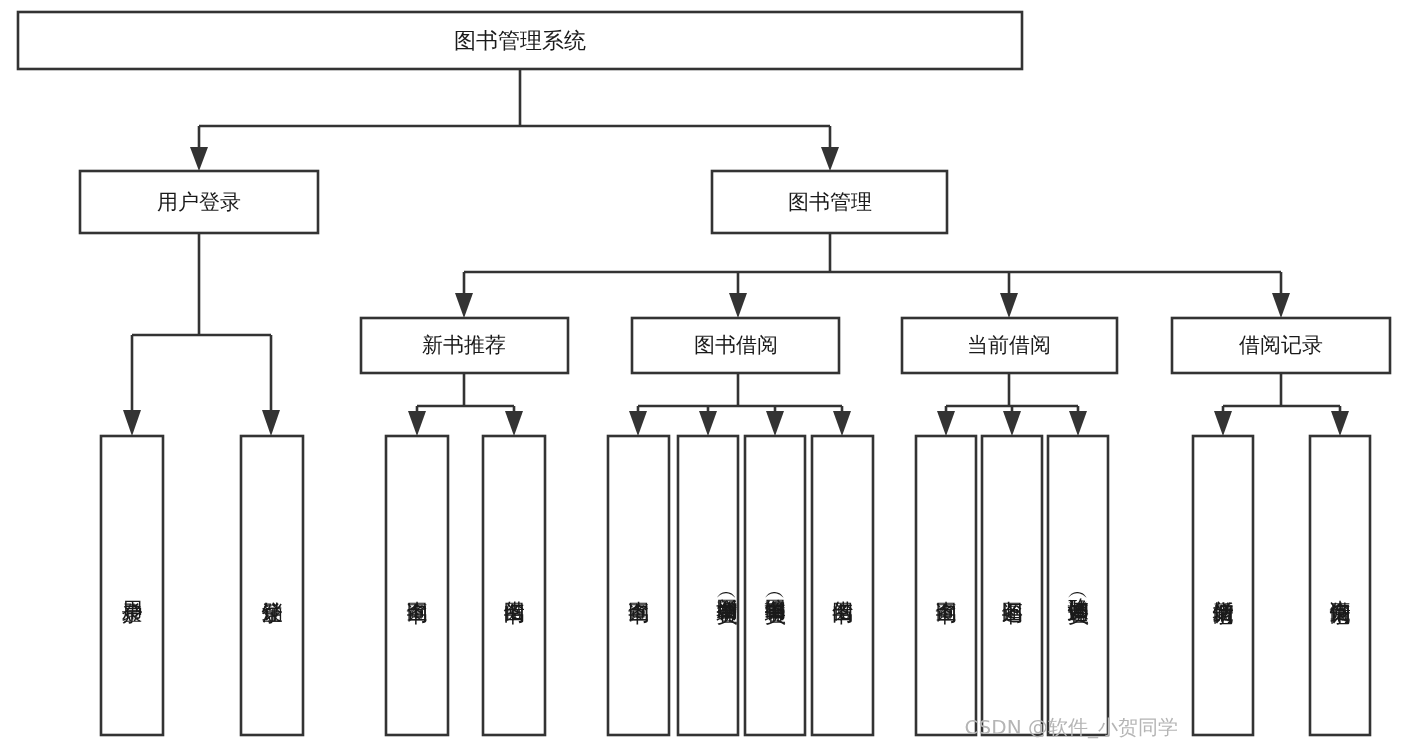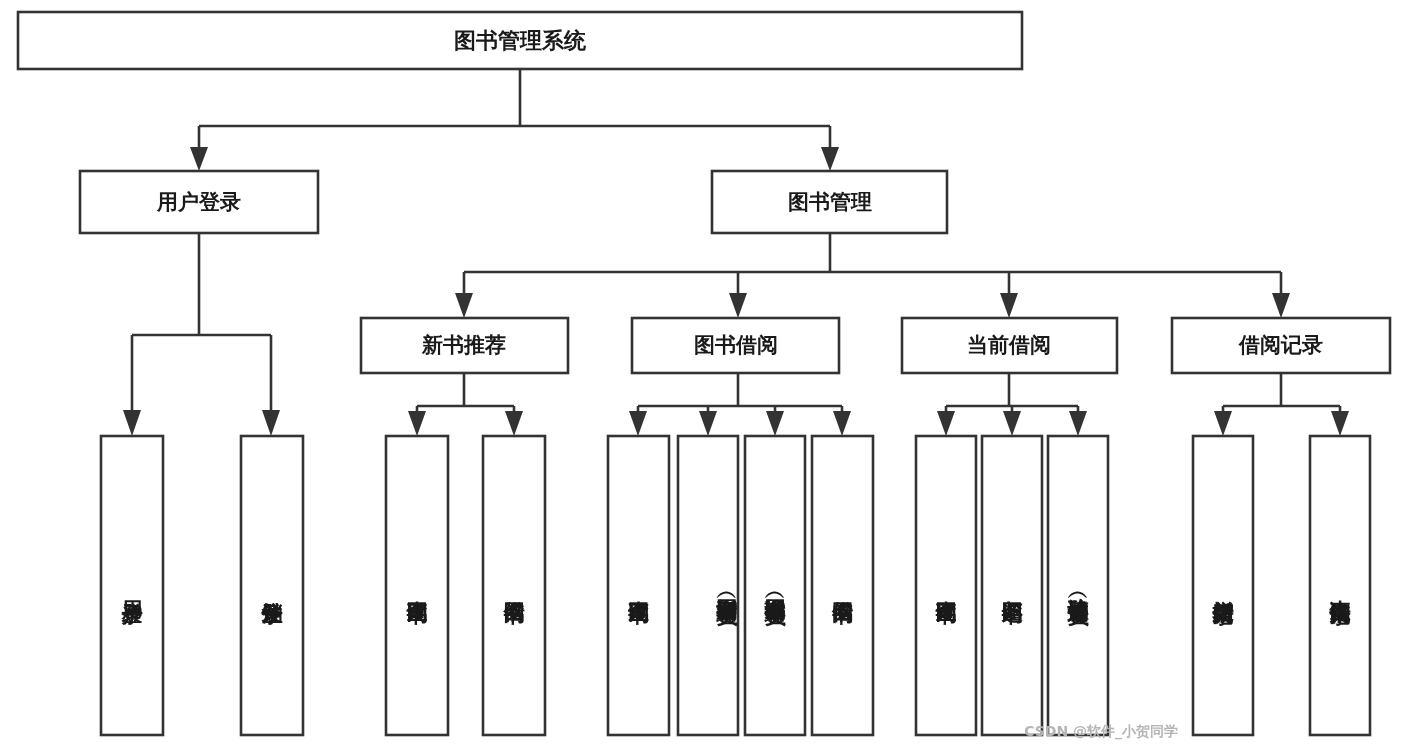--- a/index.html
+++ b/index.html
@@ -12,21 +12,20 @@
     width: 1405px;
     height: 747px;
     font-family: "DejaVu Sans", "Liberation Sans", sans-serif;
     overflow: hidden;
   }
   #diagram-root {
     position: relative;
     width: 1186px;
     height: 747px;
     background: #ffffff;
-    font-weight: bold;
   }
   svg.diagram {
     display: block;
     width: 1405px;
     height: 747px;
   }
   .node-box {
     fill: #ffffff;
     stroke: #333333;
     stroke-width: 2.6;
@@ -67,21 +66,21 @@
     letter-spacing: 1px;
     text-align: center;
     white-space: nowrap;
     pointer-events: none;
   }
   .watermark {
     position: absolute;
     right: 8px;
     bottom: 6px;
     font-family: "DejaVu Sans", "Liberation Sans", sans-serif;
-    font-size: 14px;
+    font-size: 20px;
     color: #b5b5b5;
     white-space: nowrap;
     user-select: none;
   }
 </style>
 </head>
 <body>
 
 <div id="diagram-root">
 

